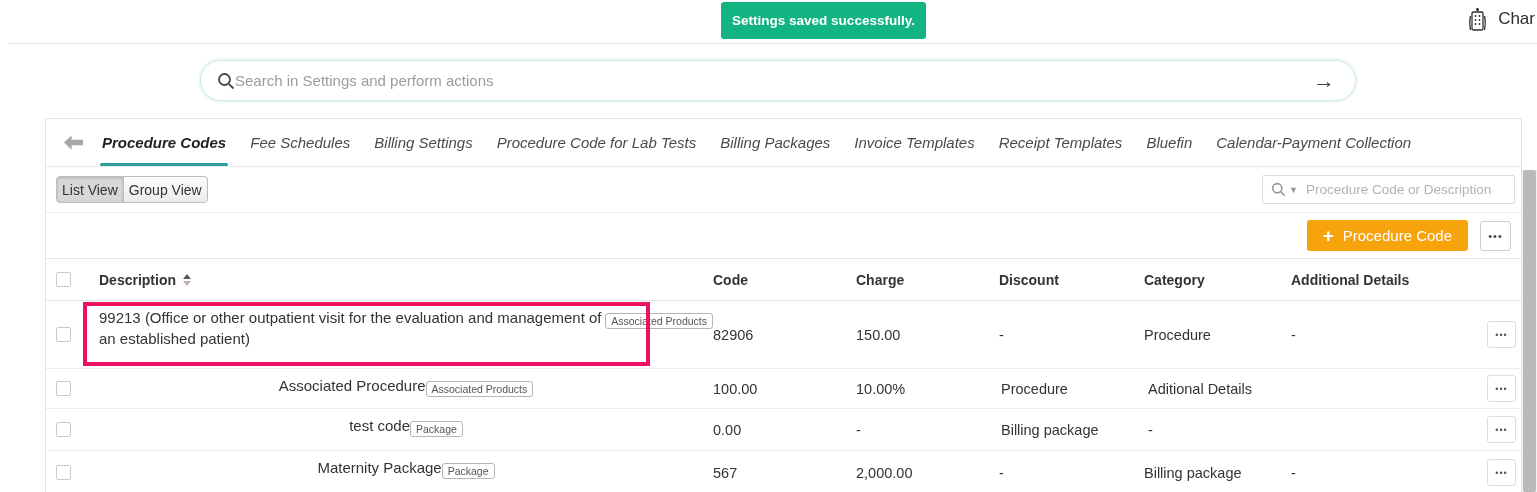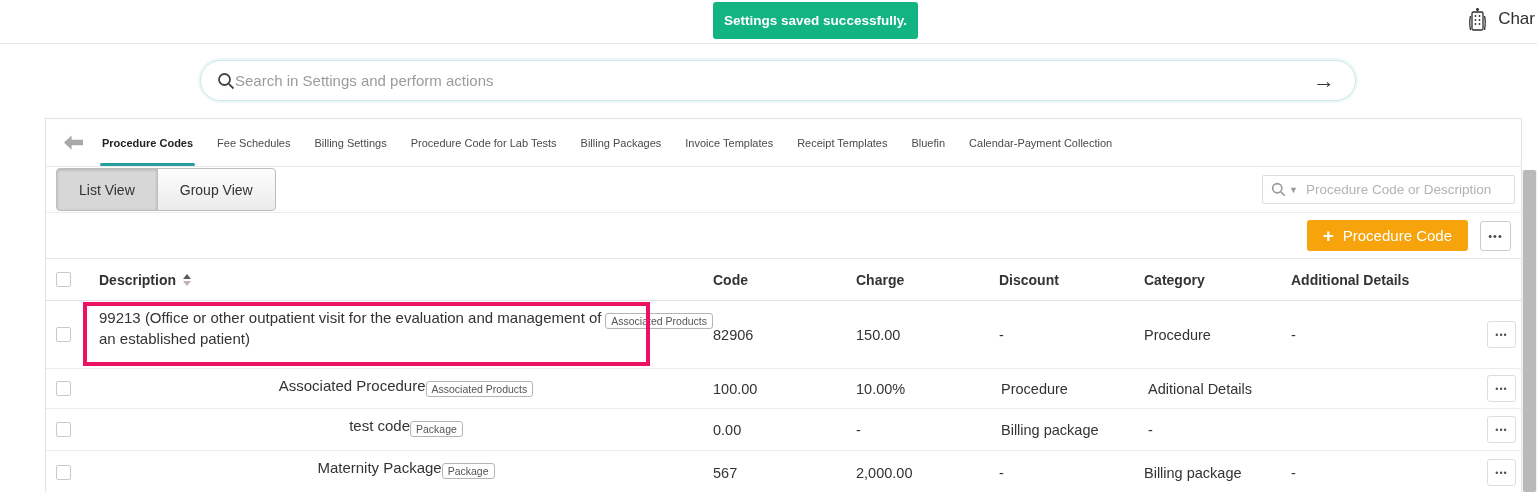--- a/index.html
+++ b/index.html
@@ -3,21 +3,21 @@
 <meta charset="utf-8">
 <style>
   * { margin:0; padding:0; box-sizing:border-box; }
   html,body { width:1537px; height:492px; }
   body {
     font-family:"Liberation Sans", sans-serif;
     background:#fff; position:relative; overflow:hidden; color:#333;
   }
 
   
-  .topbar { position:absolute; top:0; left:0; right:0; height:44px; background:#fff;
+  .topbar { position:absolute; top:0; left:8px; right:0; height:44px; background:#fff;
             border-bottom:1px solid #e7e7e7; z-index:5; }
   .toast { position:absolute; left:713px; top:2px; width:205px; height:37px;
            background:var(--toast-green,#12b482); color:#fff; font-weight:bold;
            font-size:13.5px; display:flex; align-items:center; justify-content:center;
            border-radius:3px; }
   .brand { position:absolute; right:0; top:7px; display:flex; align-items:center;
            gap:8px; font-size:17px; color:#2e2e2e; cursor:pointer; padding-right:2px; }
 
   
   .gsearch { position:absolute; top:60px; left:200px; width:1156px; height:41px;
@@ -29,30 +29,30 @@
   .gsearch-arrow { font-size:22px; color:#3a3a3a; cursor:pointer; line-height:1; padding:0 4px; }
 
   
   .card { position:absolute; top:118px; left:45px; width:1477px; bottom:0;
           border:1px solid #e3e3e3; border-bottom:none; background:#fff; }
 
   
   .tabbar { height:48px; border-bottom:1px solid #eaeaea; display:flex;
             align-items:stretch; padding-left:10px; }
   .back-btn { width:34px; display:flex; align-items:center; justify-content:center; cursor:pointer; }
-  .tab { padding:0 12px; font-size:11px; color:#4a4a4a; display:flex; align-items:center;
-         position:relative; cursor:pointer; white-space:nowrap; }
+  .tab { padding:0 12px; font-size:15px; color:#4a4a4a; display:flex; align-items:center;
+         position:relative; cursor:pointer; white-space:nowrap;font-style:italic; }
   .tab.active { font-weight:bold; color:#222; }
   .tab.active::after { content:""; position:absolute; left:10px; right:10px; bottom:0;
                        height:3px; background:var(--accent-teal,#2a9d9d); border-radius:2px; }
 
   
   .toolbar { height:46px; border-bottom:1px solid #ececec; display:flex;
              align-items:center; padding:0 6px 0 10px; }
-  .view-btn { height:43px; padding:0 22px; font-size:14px; color:#333;
+  .view-btn { height:27px; padding:0 5px; font-size:14px; color:#333;
               border:1px solid #bdbdbd; background:linear-gradient(#fdfdfd,#ebebeb);
               cursor:pointer; font-family:inherit; }
   .view-btn.first { border-radius:4px 0 0 4px; }
   .view-btn.last  { border-radius:0 4px 4px 0; margin-left:-1px; }
   .view-btn.selected { background:#d7d7d7; box-shadow:inset 0 1px 3px rgba(0,0,0,.18); }
   .fsearch { margin-left:auto; width:253px; height:29px; border:1px solid #ddd;
              border-radius:2px; background:#fff; display:flex; align-items:center;
              padding:0 8px; gap:3px; }
   .fsearch .caret { font-size:9px; color:#999; cursor:pointer; }
   .fsearch input { flex:1; border:none; outline:none; font-size:13.5px; color:#444; margin-left:5px; }

